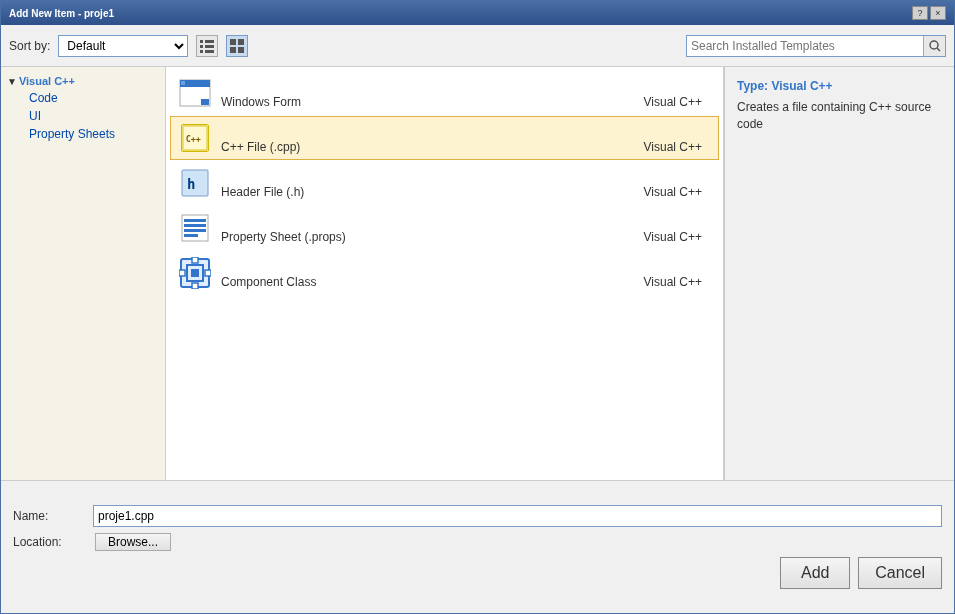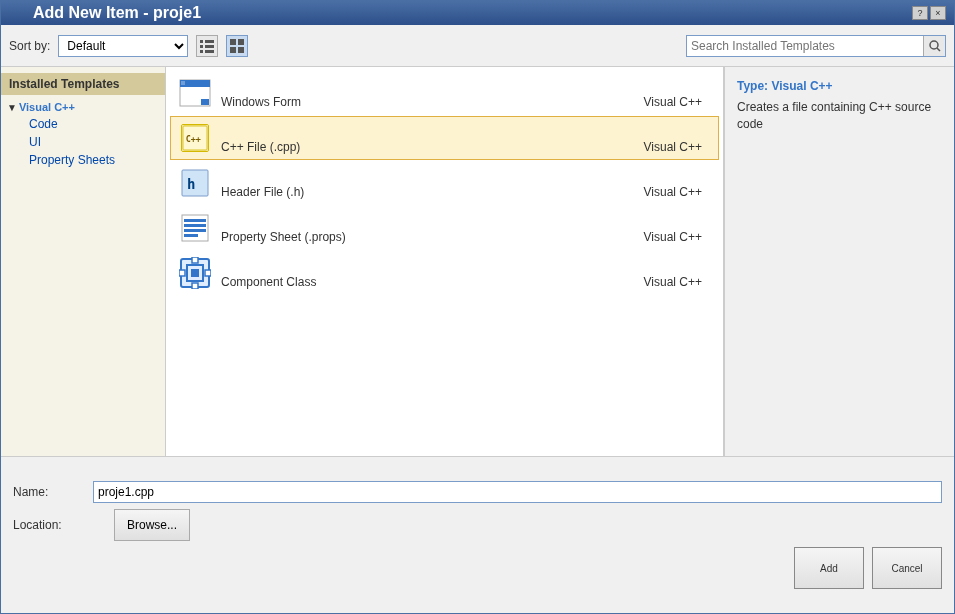--- a/index.html
+++ b/index.html
@@ -26,24 +26,23 @@
       color: white;
       padding: 4px 8px;
       display: flex;
       align-items: center;
       justify-content: space-between;
       height: 24px;
       flex-shrink: 0;
     }
 
     .title-bar-text {
-      font-size: 16px;
+      font-size: 10px;
       font-weight: bold;
       color: white;
-      margin-left: 24px;
     }
 
     .title-bar-buttons {
       display: flex;
       gap: 2px;
     }
 
     .title-btn {
       width: 16px;
       height: 14px;
@@ -274,43 +273,43 @@
     .bottom-input {
       flex: 1;
       height: 22px;
       border: 1px solid #7a9cc9;
       font-size: 12px;
       padding: 0 4px;
       background: white;
     }
 
     .browse-btn {
-      margin-left: 21px;
-      height: 32px;
+      margin-left: 2px;
+      height: 18px;
       padding: 0 12px;
       border: 1px solid #aaa;
       background: linear-gradient(to bottom, #f5f5f5, #e0e0e0);
       font-size: 12px;
       cursor: pointer;
     }
 
     .action-row {
       display: flex;
       justify-content: flex-end;
       gap: 8px;
       margin-top: 6px;
     }
 
     .action-btn {
-      height: 42px;
+      height: 32px;
       min-width: 70px;
       padding: 0 16px;
       border: 1px solid #888;
       background: linear-gradient(to bottom, #f5f5f5, #e0e0e0);
-      font-size: 10px;
+      font-size: 16px;
       cursor: pointer;
       color: #333;
     }
 
     .icon-cpp {
       font-size: 10px;
       font-weight: bold;
       color: #7a5c00;
       background: #fff8d0;
       border: 1px solid #d4b800;
@@ -371,21 +370,20 @@
           <circle cx="5" cy="5" r="4" stroke="#555" stroke-width="1.5" fill="none"></circle>
           <line x1="8" y1="8" x2="11" y2="11" stroke="#555" stroke-width="1.5"></line>
         </svg>
       </div>
     </div>
   </div>
 
   <div class="main-area">
 
     <div class="sidebar">
-      <div class="sidebar-header">Installed Templates</div>
       <div class="tree-root">
         <span class="collapse-icon">▼</span>
         <span class="visual-cpp-label">Visual C++</span>
       </div>
       <div class="tree-children">
         <div class="tree-child">Code</div>
         <div class="tree-child">UI</div>
         <div class="tree-child">Property Sheets</div>
       </div>
     </div>

